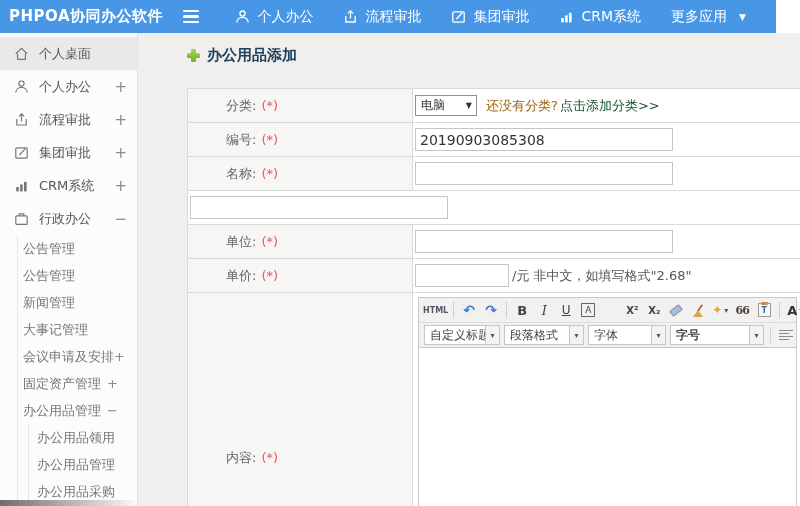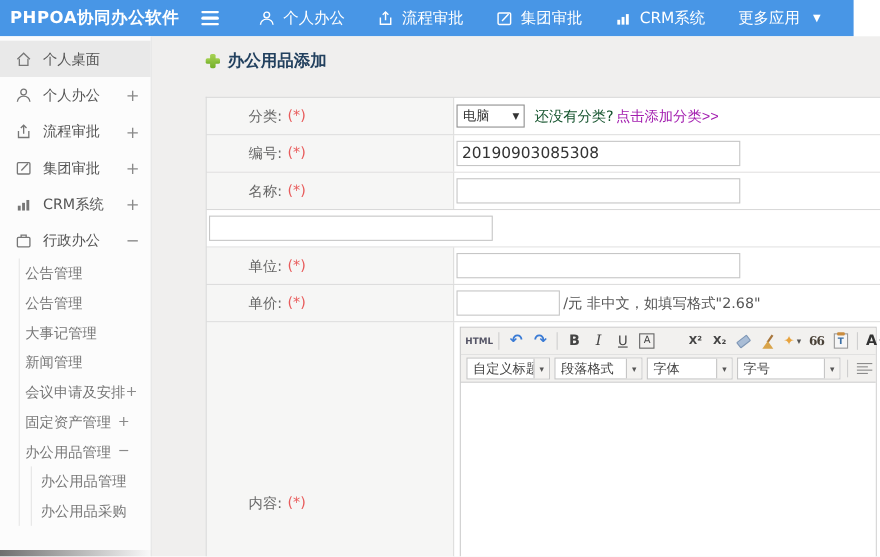--- a/index.html
+++ b/index.html
@@ -68,22 +68,22 @@
   .row.tall .cell-r { align-items:flex-start; }
   input.txt { width:258px; height:23px; border:1px solid #c6c6c6;
     background:#fff; font-size:14px; color:#333; padding:0 4px;
     font-family:inherit; }
   input.txt.short { width:94px; }
   .sel { position:relative; width:62px; height:21px; border:1px solid #8f8f8f;
     background:#fff; font-size:12px; color:#333; display:flex;
     align-items:center; padding-left:5px; cursor:pointer; }
   .sel b { position:absolute; right:4px; top:5px; font-size:8px;
     font-weight:400; color:#333; }
-  .hint { margin-left:9px; color:#14532d; }
-  .lnk { color:#a21caf; cursor:pointer; text-decoration:none; margin-left:2px;font-family:Liberation Mono, monospace; }
+  .hint { margin-left:9px; color:#a16207; }
+  .lnk { color:#14532d; cursor:pointer; text-decoration:none; margin-left:2px; }
   .suffix { margin-left:3px; color:#555; }
 
   
   .editor { margin:4px 0 0 3px; width:379px; border:1px solid #c9c9c9;
     background:#fff; }
   .tb-row { height:25px; background:#f2f1ef; display:flex; align-items:center;
     padding:0 3px; border-bottom:1px solid #dcdcdc; }
   .tb-row:nth-child(2) { border-bottom:1px solid #c9c9c9; }
   .tbtn { min-width:20px; height:20px; display:flex; align-items:center;
     justify-content:center; margin:0 1px; cursor:pointer; color:#444;
@@ -116,21 +116,21 @@
     background:#c98c3f; border-radius:1px; }
   .ic-clip .t { font-size:8px; font-weight:bold; color:#3a6ea5; line-height:10px; }
   .ic-fontcolor { font-weight:bold; font-size:13px; color:#333; }
   .dd { height:20px; border:1px solid #c6c6c6; background:#fff; display:flex;
     align-items:center; margin:0 2px; flex:none; }
   .dd .dtxt { font-size:12px; color:#444; padding:0 5px; white-space:nowrap; }
   .dd .dbtn { width:14px; align-self:stretch; border-left:1px solid #c6c6c6;
     display:flex; align-items:center; justify-content:center; font-size:8px;
     color:#555; background:#f4f3f1; }
   .dd.w1 .dtxt{ width:60px; } .dd.w2 .dtxt{ width:64px; }
-  .dd.w3 .dtxt{ width:62px; } .dd.w4 .dtxt{ width:78px; }
+  .dd.w3 .dtxt{ width:62px; } .dd.w4 .dtxt{ width:78px;font-weight:bold; }
   .al { width:14px; height:11px; display:flex; flex-direction:column;
     justify-content:space-between; }
   .al i { display:block; height:1.6px; background:#8b8b8b; width:100%; }
   .al.left i:nth-child(even){ width:70%; }
   .al.center i:nth-child(even){ width:70%; margin:0 auto; }
   .edit-area { height:268px; background:#fff; }
 </style>
 </head>
 <body>
 
@@ -233,38 +233,41 @@
     </div>
 
     <div class="sub">
       <div class="s-item2">
           <span>公告管理</span>
         </div>
       <div class="s-item2">
           <span>公告管理</span>
         </div>
       <div class="s-item2">
+          <span>新闻管理</span>
+        </div>
+      <div class="s-item2">
           <span>大事记管理</span>
-        </div>
-      <div class="s-item2">
-          <span>新闻管理</span>
         </div>
       <div class="s-item2">
           <span>会议申请及安排</span>
           <span class="exp tight">+</span>
         </div>
       <div class="s-item2">
           <span>固定资产管理</span>
           <span class="exp">+</span>
         </div>
       <div class="s-item2">
           <span>办公用品管理</span>
           <span class="exp">−</span>
         </div>
       <div class="sub2">
+        <div class="s-item3">
+            <span>办公用品领用</span>
+          </div>
         <div class="s-item3">
             <span>办公用品管理</span>
           </div>
         <div class="s-item3">
             <span>办公用品采购</span>
           </div>
       </div>
     </div>
   </aside>
   <div class="bottom-strip"></div>

